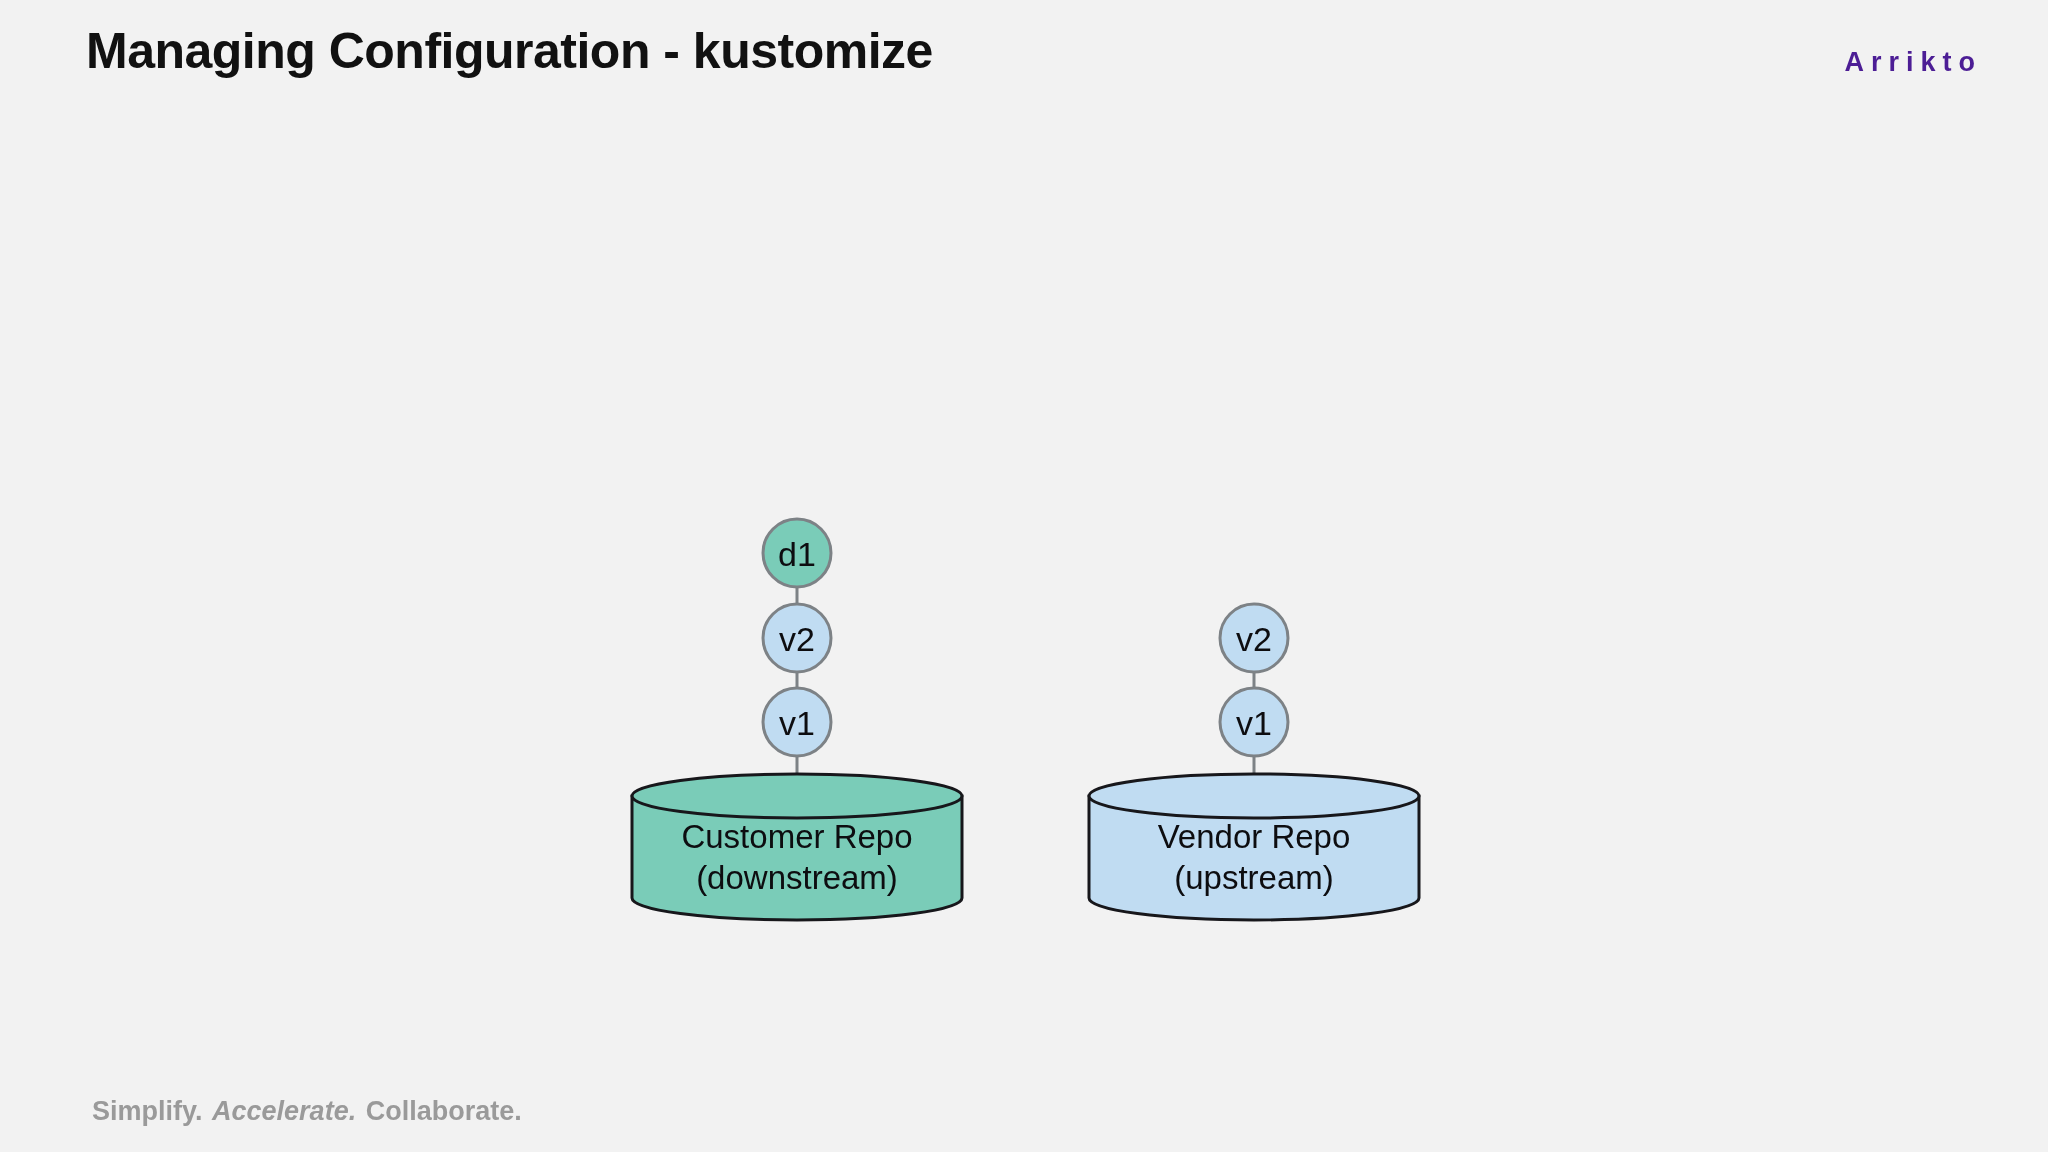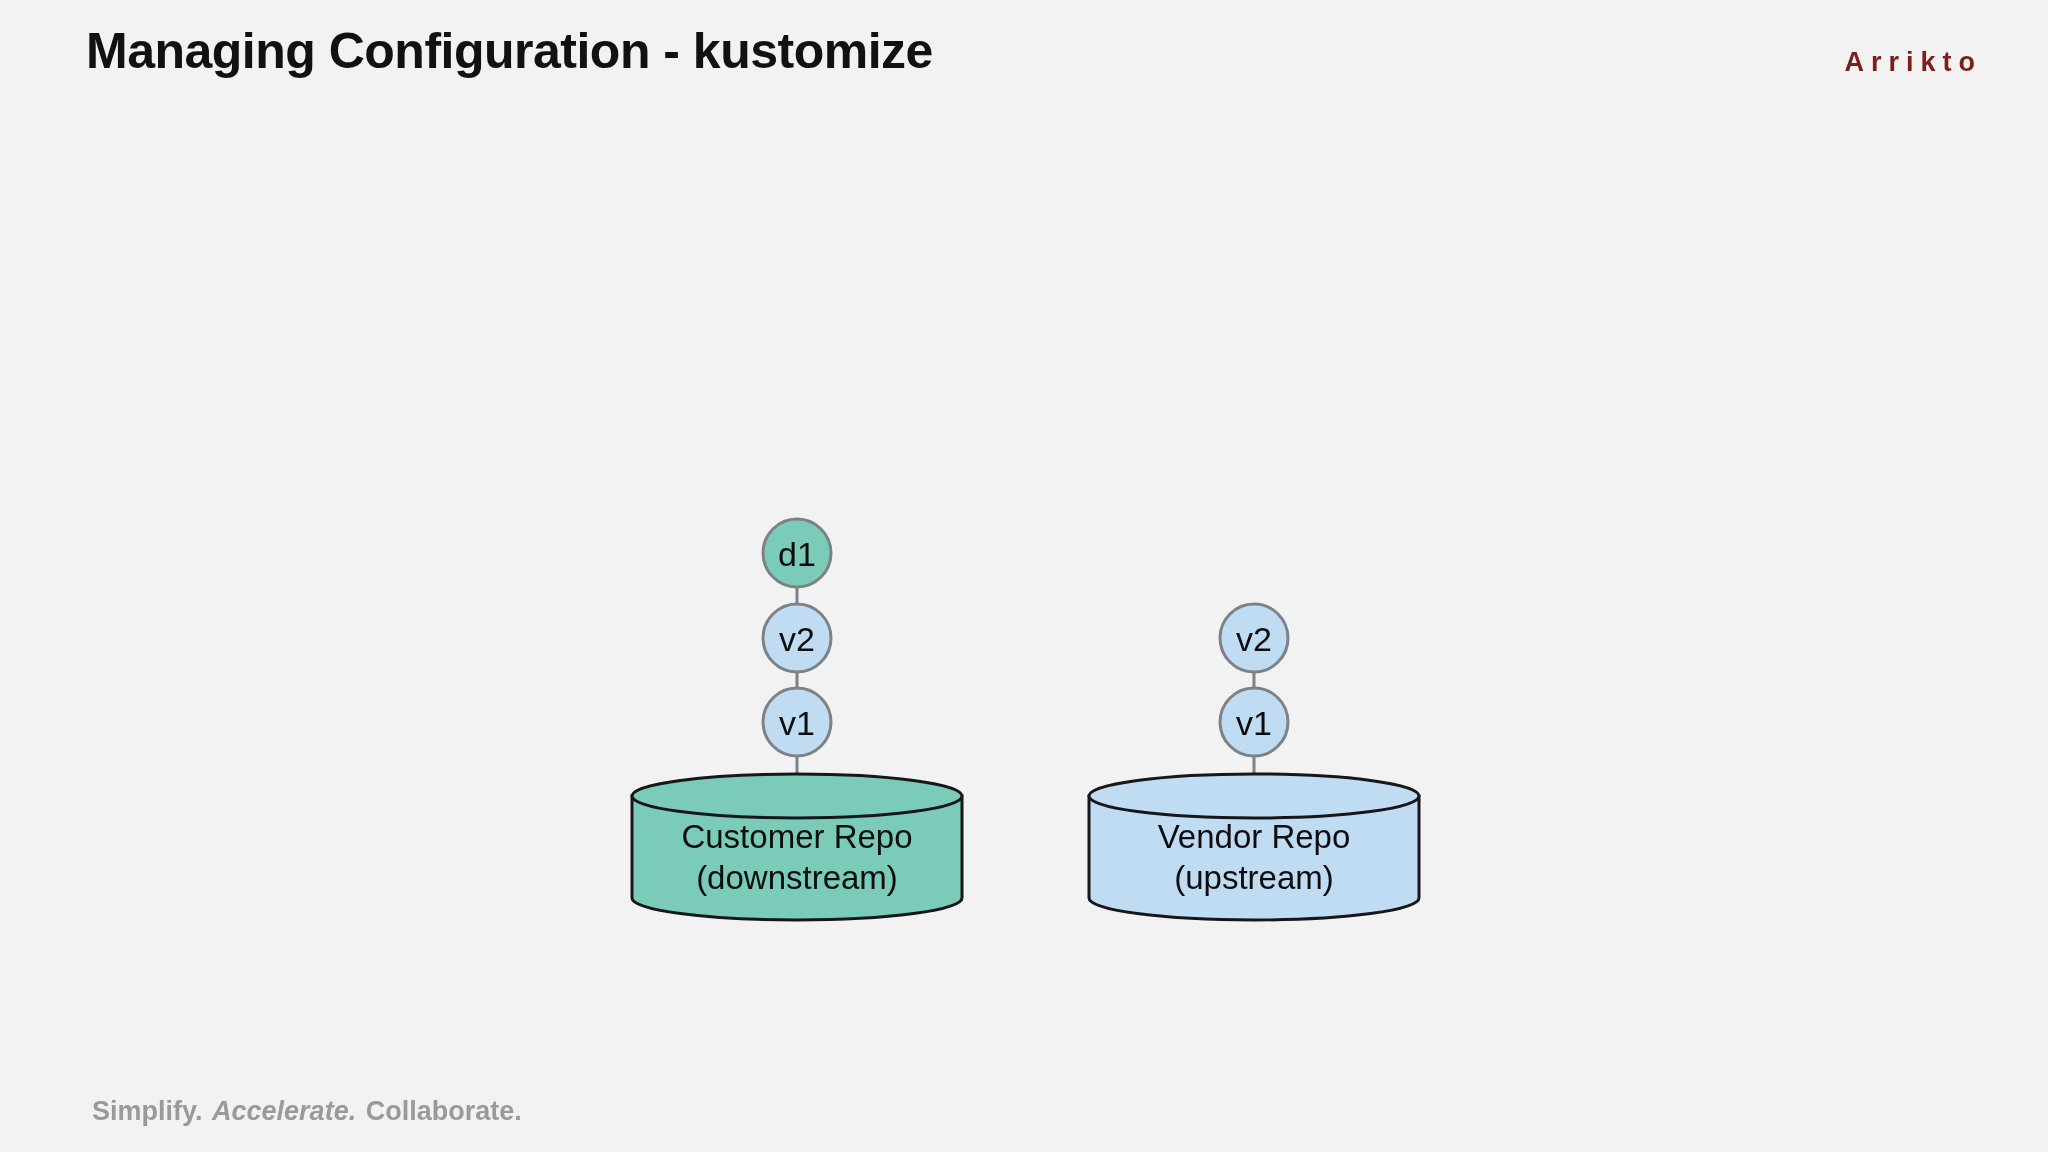--- a/index.html
+++ b/index.html
@@ -30,21 +30,21 @@
     color: #111111;
     letter-spacing: -0.5px;
     white-space: nowrap;
   }
   .brand-logo {
     position: absolute;
     right: 66px;
     top: 47px;
     font-size: 27px;
     font-weight: bold;
-    color: #7f1d1d;
+    color: #4c1d95;
     letter-spacing: 7px;
     white-space: nowrap;
   }
 
   
   .diagram {
     position: absolute;
     left: 0;
     top: 0;
     width: 2048px;

